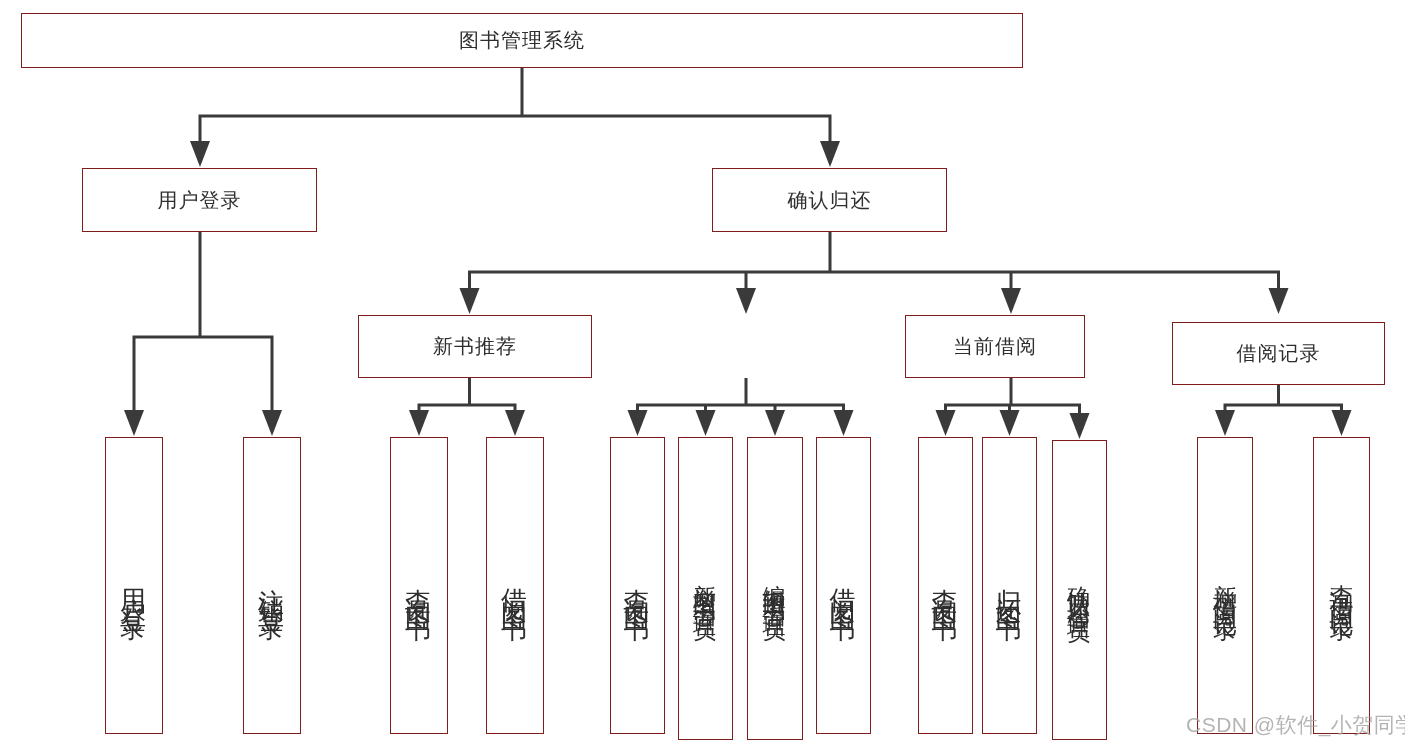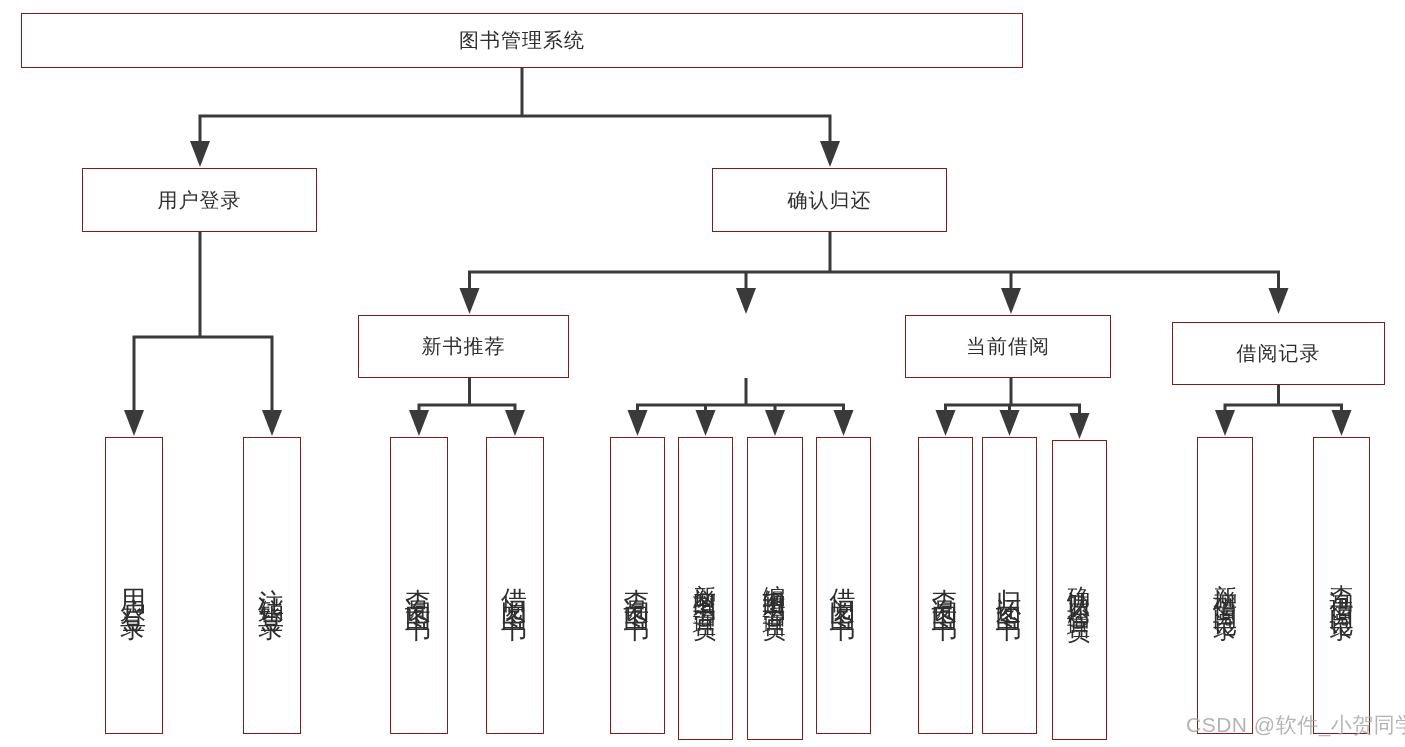--- a/index.html
+++ b/index.html
@@ -96,24 +96,24 @@
     <span class="lbl">图书管理系统</span>
   </div>
 
   <div class="box" style="left:82px;top:168px;width:235px;height:64px">
     <span class="lbl">用户登录</span>
   </div>
   <div class="box" style="left:712px;top:168px;width:235px;height:64px">
     <span class="lbl">确认归还</span>
   </div>
 
-  <div class="box" style="left:358px;top:315px;width:211px;height:63px">
+  <div class="box" style="left:358px;top:315px;width:234px;height:63px">
     <span class="lbl">新书推荐</span>
   </div>
-  <div class="box" style="left:905px;top:315px;width:206px;height:63px">
+  <div class="box" style="left:905px;top:315px;width:180px;height:63px">
     <span class="lbl">当前借阅</span>
   </div>
   <div class="box" style="left:1172px;top:322px;width:213px;height:63px">
     <span class="lbl">借阅记录</span>
   </div>
 
   <div class="box" style="left:105px;top:437px;width:58px;height:297px">
     <span class="vlbl v4">用户登录</span>
   </div>
   <div class="box" style="left:243px;top:437px;width:58px;height:297px">

